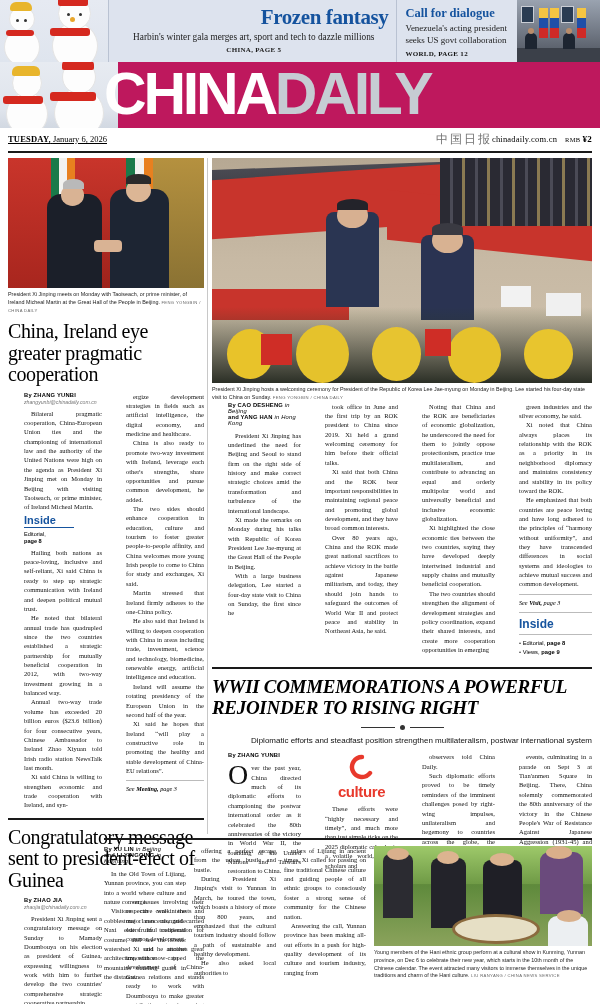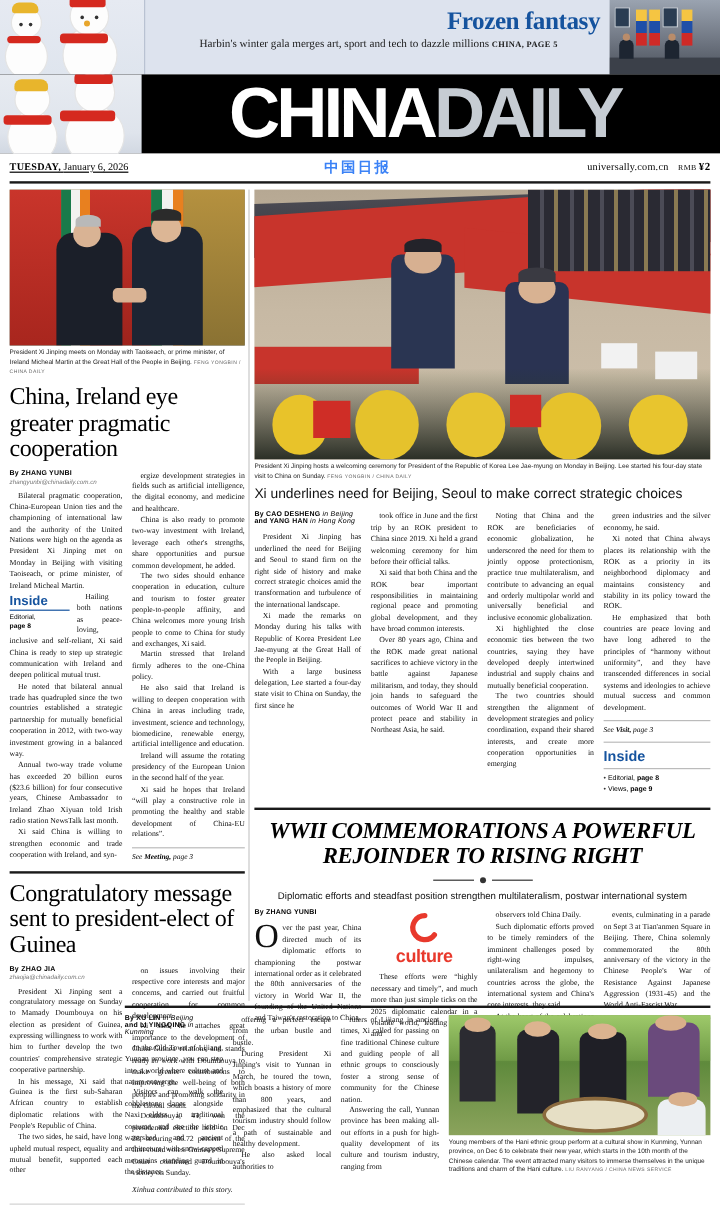--- a/index.html
+++ b/index.html
@@ -55,21 +55,21 @@
   }
   .flagstrip { position:absolute; top:8px; width:9px; height:30px; }
   .portrait { position:absolute; top:6px; width:13px; height:17px; background:#2a3c52; border:1px solid #c9cdd4;}
   .tabletop { position:absolute; bottom:0; left:0; right:0; height:14px; background:#3b4049; }
   .suitman { position:absolute; bottom:13px; width:12px;height:16px; background:#1d2531; border-radius:5px 5px 0 0;}
   .suitman:after{content:"";position:absolute;top:-5px;left:3px;width:6px;height:6px;background:#b98c6a;border-radius:50%;}
 
   
   .masthead {
     position:absolute; left:0; top:62px; width:600px; height:66px;
-    background:#000000; overflow:hidden;text-align:center;
+    background:#be185d; overflow:hidden;
   }
   .mast-photo {
     position:absolute;left:0;top:-6px;width:118px;height:78px;
     background:linear-gradient(180deg,#e8ecf2 0%,#dfe4ec 70%,#cdd4de 100%);
   }
   .mast-title {
     position:absolute; left:104px; top:-3px; width:500px;
     font-family:"Liberation Sans", sans-serif;
     font-weight:bold; font-size:59px; letter-spacing:-3.2px;
     line-height:70px; white-space:nowrap;
@@ -79,22 +79,22 @@
 
   
   .dateline {
     position:absolute; left:0; top:128px; width:600px; height:22px;
     background:#fff; display:flex; align-items:center;
     padding:0 8px; font-size:8.5px;
   }
   .dl-left { font-family:"Liberation Serif",serif;text-decoration:underline; }
   .dl-left b { font-weight:bold; letter-spacing:0.2px;}
   .dl-center {
-    flex:1; text-align:center; color:#3b82f6;
-    font-size:12px; font-weight:bold; letter-spacing:2px;
+    flex:1; text-align:right; color:#737373;
+    font-size:12px; font-weight:normal; letter-spacing:2px;
   }
   .dl-right { display:flex; align-items:baseline; gap:8px; }
   .dl-right .site { font-size:8.5px; letter-spacing:0.2px;}
   .dl-right .price { font-size:6.5px; letter-spacing:0.3px;}
   .dl-right .price b { font-size:9px; }
   .rule-heavy { position:absolute; left:8px; top:151px; width:584px; height:2px; background:#1a1a1a;}
 
   
   .colL { position:absolute; left:8px; top:158px; width:196px; }
   .colR { position:absolute; left:212px; top:158px; width:380px; }
@@ -113,21 +113,21 @@
   h2.deck {
     font-family:"Liberation Sans", sans-serif; font-weight:normal;
     font-size:11.5px; line-height:1.2; color:#111; margin:4px 0 7px 0;
   }
   .byline { font-family:"Liberation Sans", sans-serif; font-size:5.8px; font-weight:bold; letter-spacing:0.2px;}
   .byline .loc { font-weight:normal; font-style:italic;}
   .email { font-family:"Liberation Sans", sans-serif; font-size:5.2px; color:#777; font-style:italic; margin-top:1px;}
 
   .cols2 { display:flex; gap:8px; }
   .cols3 { display:flex; gap:8px; }
-  .col { flex:1; }
+  .col { flex:1;margin-left:16px; }
   p.body {
     font-size:6.5px; line-height:1.44; text-align:justify;
     text-indent:7px; color:#111;
     hyphens:auto;
   }
   p.nobody { text-indent:0; }
   .seealso { font-size:6.2px; font-style:italic; margin-top:5px; border-top:1px solid #bbb; padding-top:4px;}
   .seealso b { font-style:italic; }
 
   
@@ -140,26 +140,26 @@
   .inside-box .ttl { font-family:"Liberation Sans",sans-serif; color:#15539e; font-weight:bold; font-size:12px; }
   .inside-box .line { height:1px;background:#bbb;margin:3px 0 4px 0;}
   .inside-box ul { list-style:none; font-family:"Liberation Sans",sans-serif; font-size:5.8px; line-height:1.55;}
   .inside-box li:before{content:"\2022  "; color:#333;}
   .inside-box li b{font-weight:bold;}
 
   
   .feat-rule { height:2px; background:#1a1a1a; margin:10px 0 7px 0;}
   h1.feat {
     font-family:"Liberation Serif", serif; font-style:italic; font-weight:bold;
-    font-size:19px; line-height:1.12; text-align:center; letter-spacing:-0.3px;
+    font-size:19px; line-height:1.12; text-align:left; letter-spacing:-0.3px;
   }
   .diamond-rule { display:flex; align-items:center; justify-content:center; gap:5px; margin:7px 0 6px 0;}
   .diamond-rule .ln { width:34px;height:1px;background:#333;}
   .diamond-rule .dm { width:5px;height:5px;background:#333;border-radius:50%;}
-  .feat-deck { font-family:"Liberation Sans",sans-serif; font-size:8px; text-align:center; color:#111; margin-bottom:7px;}
+  .feat-deck { font-family:"Liberation Sans",sans-serif; font-size:8px; text-align:right; color:#111; margin-bottom:7px;}
   .dropcap::first-letter {
     float:left; font-size:28px; line-height:0.82; padding:1px 3px 0 0; font-weight:normal;
   }
   .indepth { text-align:center; padding:2px 0 4px 0;}
   .indepth svg { display:block; margin:0 auto; }
   .indepth .word { font-family:"Liberation Sans",sans-serif; font-weight:bold; font-size:15px; color:#e8392c; letter-spacing:-0.4px; margin-top:1px;}
 
   .hrule { height:1px;background:#c8c8c8; margin:7px 0;}
   .hrule-dark { height:2px;background:#1a1a1a; margin:8px 0 7px 0;}
 </style>
@@ -186,20 +186,25 @@
       <div class="eye" style="left:79px;bottom:46px;"></div>
       <div class="snowman" style="left:70px;bottom:40px;width:5px;height:5px;background:#e8a62c;"></div>
     </div>
 
     <div class="sky-item sky-lead">
       <h2>Frozen fantasy</h2>
       <p><span>Harbin's winter gala merges art, sport and tech to dazzle millions</span> <span class="ref">CHINA, PAGE 5</span></p>
     </div>
 
 
+    <div class="sky-item sky-col2">
+      <h3>Call for dialogue</h3>
+      <p>Venezuela's acting president seeks US govt collaboration</p>
+      <div class="ref">WORLD, PAGE 12</div>
+    </div>
 
     <div class="sky-photo-right">
       <div class="portrait" style="left:4px;"></div>
       <div class="portrait" style="left:44px;"></div>
 
       <div class="flagstrip" style="left:22px;background:linear-gradient(180deg,#f5c542 0 33%, #1f4fa8 33% 66%, #cf2a27 66% 100%);"></div>
       <div class="flagstrip" style="left:33px;background:linear-gradient(180deg,#f5c542 0 33%, #1f4fa8 33% 66%, #cf2a27 66% 100%);"></div>
       <div class="flagstrip" style="left:60px;background:linear-gradient(180deg,#f5c542 0 33%, #1f4fa8 33% 66%, #cf2a27 66% 100%);"></div>
       <div class="tabletop"></div>
       <div class="suitman" style="left:8px;"></div>
@@ -224,21 +229,21 @@
     </div>
   </div>
 
   <div class="dateline">
     <div class="dl-left">
       <b>TUESDAY,</b>
       <span>January 6, 2026</span>
     </div>
     <div class="dl-center">中国日报</div>
     <div class="dl-right">
-      <span class="site">universally.com.cn</span>
+      <span class="site">chinadaily.com.cn</span>
       <span class="price"><span>RMB</span> <b>¥2</b></span>
     </div>
   </div>
   <div class="rule-heavy"></div>
   <div class="vrule"></div>
 
   <div class="colL">
 
     <div class="photo" style="height:130px;background:linear-gradient(180deg,#8d7a4f 0%,#6d6a57 100%);">
       <div style="position:absolute;left:0;top:0;width:22%;height:100%;background:linear-gradient(180deg,#c9352b,#a8261e);"></div>
@@ -341,21 +346,20 @@
       <div style="position:absolute;left:13%;bottom:8%;width:8%;height:14%;background:#cf2d26;"></div>
       <div style="position:absolute;left:56%;bottom:12%;width:7%;height:12%;background:#cf2d26;"></div>
       <div style="position:absolute;left:88%;bottom:30%;width:9%;height:10%;background:#f0f0f0;"></div>
       <div style="position:absolute;left:76%;bottom:34%;width:8%;height:9%;background:#f2f2f2;"></div>
     </div>
     <div class="cap">
       <span>President Xi Jinping hosts a welcoming ceremony for President of the Republic of Korea Lee Jae-myung on Monday in Beijing. Lee started his four-day state visit to China on Sunday.</span>
       <span class="credit">FENG YONGBIN / CHINA DAILY</span>
     </div>
 
-    <h2 class="deck">Xi underlines need for Beijing, Seoul to make correct strategic choices</h2>
 
     <div class="cols3">
       <div class="col">
         <div class="byline">
           <span>By CAO DESHENG</span>
           <span class="loc">in Beijing</span>
         </div>
         <div class="byline">
           <span>and YANG HAN</span>
           <span class="loc">in Hong Kong</span>

